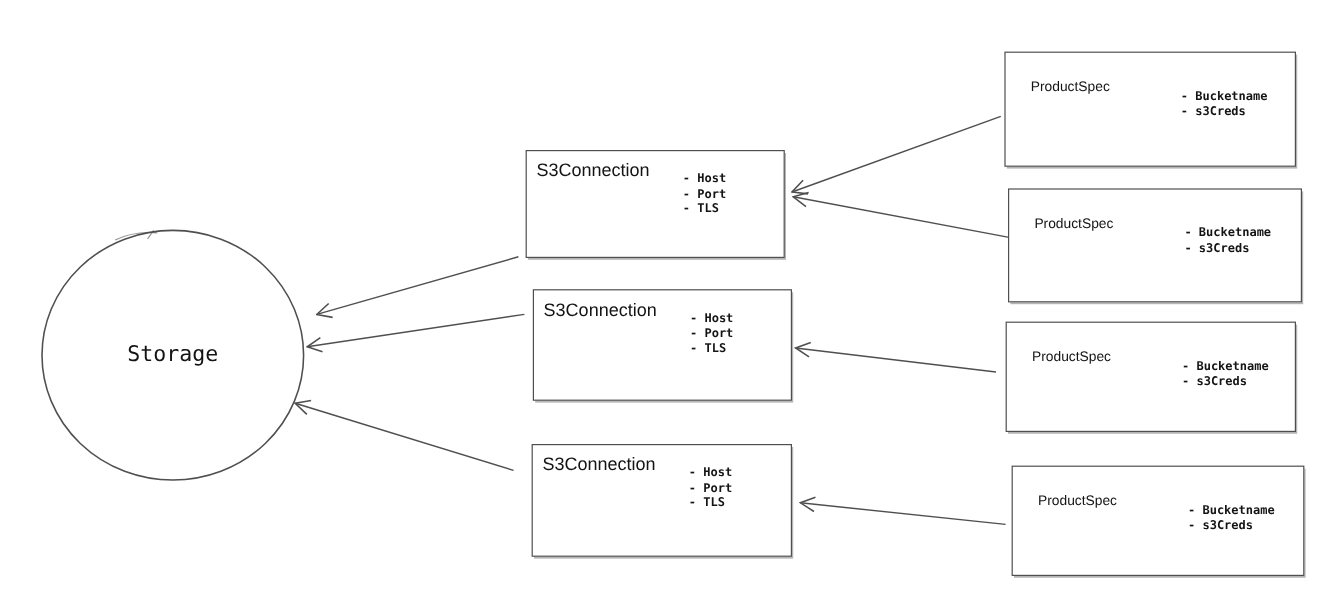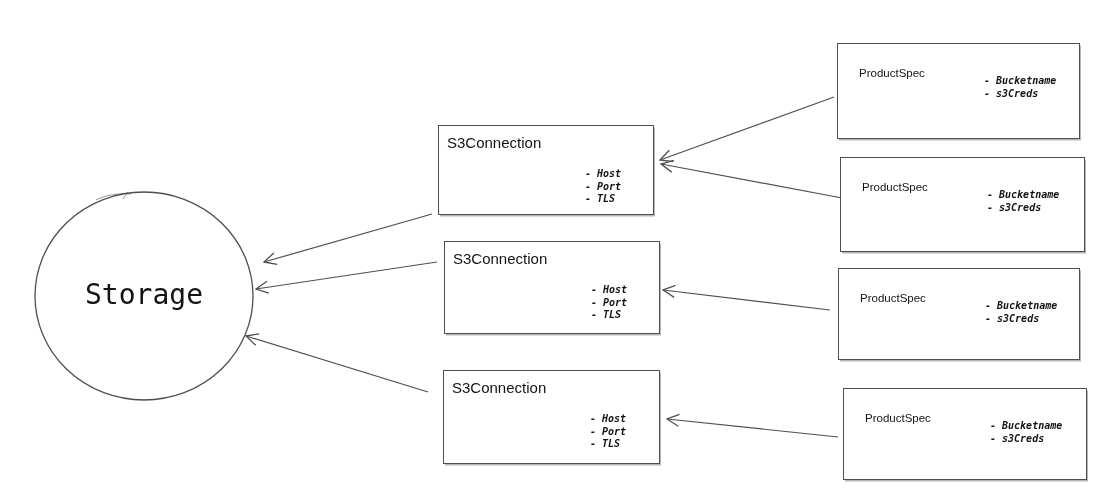--- a/index.html
+++ b/index.html
@@ -45,42 +45,41 @@
     font-size: 11.5px;
   }
   .box-attrs {
     position: absolute;
     color: #141414;
     font-weight: bold;
     font-size: 10px;
     line-height: 12.5px;
     white-space: nowrap;
     font-family: "DejaVu Sans Mono", monospace;
-    font-style: italic;
   }
-  .s3 .box-attrs { left: 146px; top: 18px; margin-top: 24px; }
+  .s3 .box-attrs { left: 130px; top: 18px; }
   .ps .box-attrs { left: 146px; top: 31px; }
 
   
   .s3-1 { left: 438px; top: 125px; width: 214px; height: 88px; }
   .s3-2 { left: 444px; top: 241px; width: 214px; height: 91px; }
   .s3-3 { left: 443px; top: 370px; width: 215px; height: 92px; }
 
   
   .ps-1 { left: 837px; top: 43px;  width: 241px; height: 94px; }
   .ps-2 { left: 840px; top: 157px; width: 243px; height: 93px; }
   .ps-3 { left: 838px; top: 268px; width: 240px; height: 90px; }
   .ps-4 { left: 843px; top: 388px; width: 242px; height: 90px; }
 
   .storage-label {
     position: absolute;
     left: 144px;
     top: 296px;
     transform: translate(-50%, -54%);
-    font-size: 28px;
+    font-size: 18px;
     color: #141414;
     white-space: nowrap;
     font-family: "DejaVu Sans Mono", monospace;
   }
 </style>
 </head>
 <body>
 
 <div class="canvas">
 

